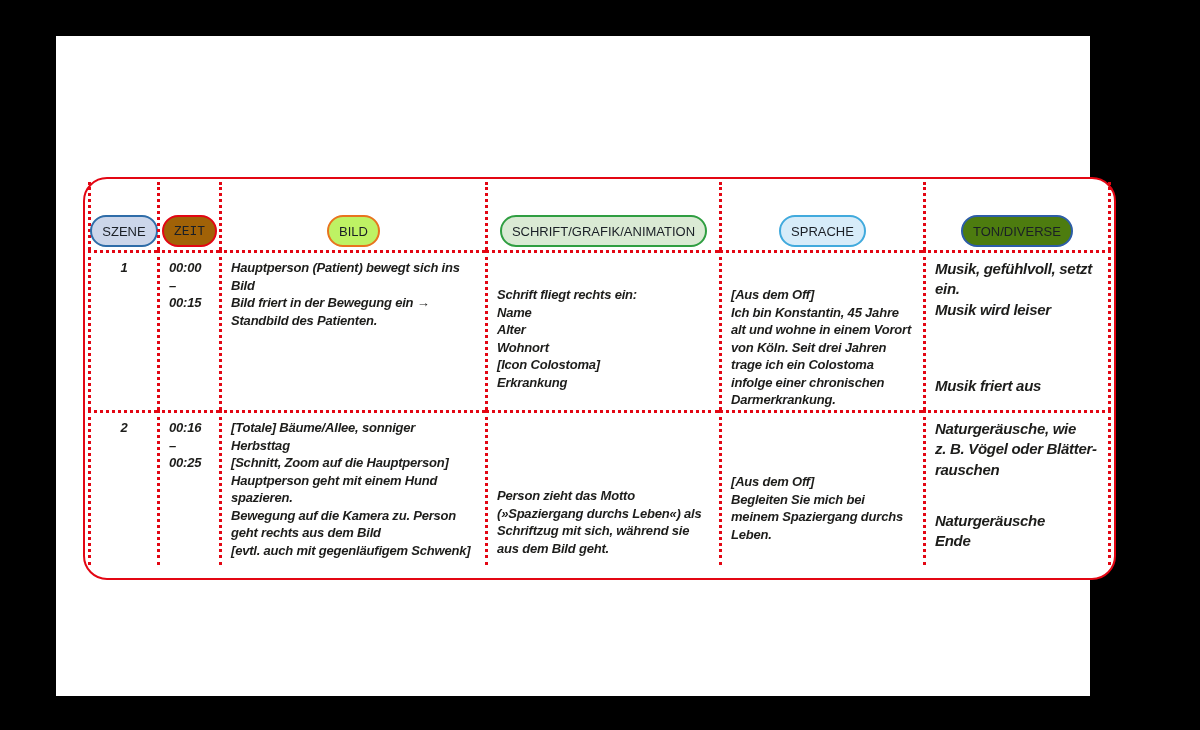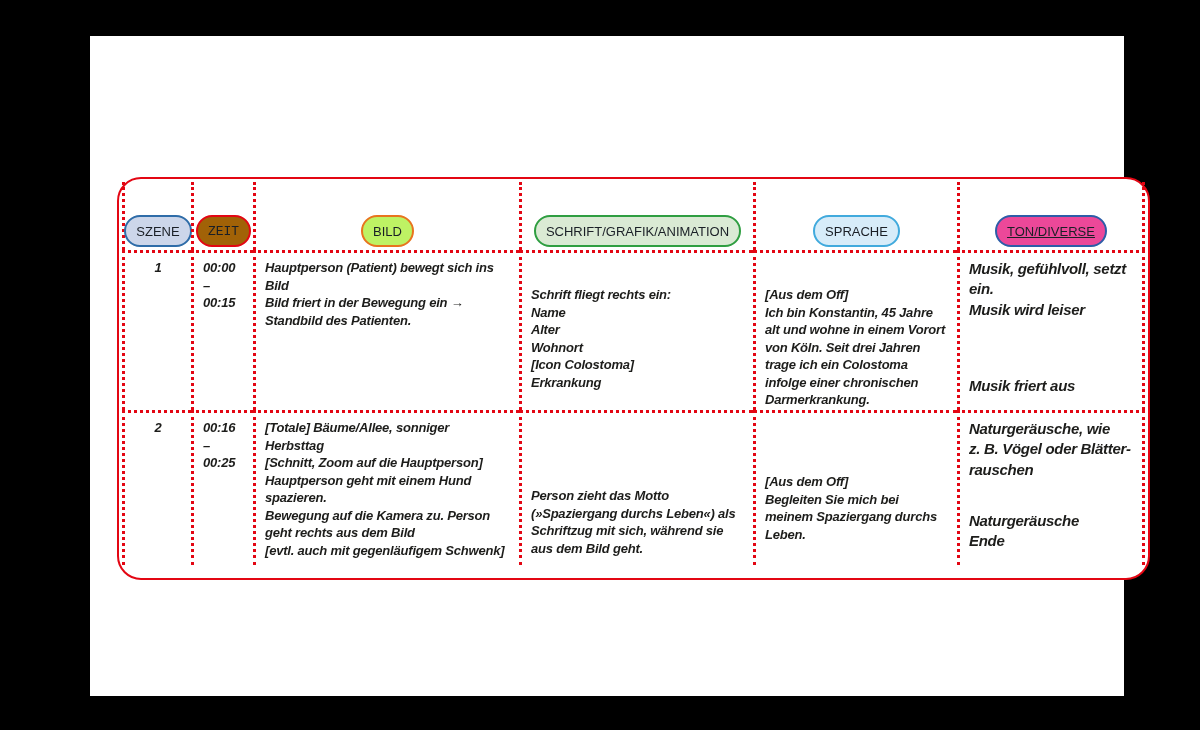--- a/index.html
+++ b/index.html
@@ -1,21 +1,21 @@
 <!DOCTYPE html>
 <html><head>
 <meta charset="utf-8">
 <style>
   html,body{margin:0;padding:0;}
   body{
     width:1200px;height:730px;background:#000;position:relative;overflow:hidden;
     font-family:"Liberation Sans",sans-serif;
   }
   .canvas{
-    position:absolute;left:90px;top:36px;width:1034px;height:660px;background:#fff;
+    position:absolute;left:56px;top:36px;width:1034px;height:660px;background:#fff;
   }
   .board{
     position:absolute;left:27px;top:141px;width:1033px;height:403px;
     border:2.5px solid #e30613;border-radius:24px;
     padding:3px 3px 20px 3px;box-sizing:border-box;background:#fff;
   }
   .grid{
     display:grid;width:100%;height:100%;
     grid-template-columns:69px 62px 266px 234px 204px 1fr;
     grid-template-rows:68px 160px 1fr;
@@ -64,21 +64,21 @@
       <div class="cell hcell">
         <span class="pill" style="background: #bef264; border-color: rgb(232, 116, 30);">BILD</span>
       </div>
       <div class="cell hcell">
         <span class="pill" style="background: rgb(218, 234, 212); border-color: rgb(47, 158, 65);">SCHRIFT/GRAFIK/ANIMATION</span>
       </div>
       <div class="cell hcell">
         <span class="pill" style="background: rgb(215, 236, 249); border-color: rgb(65, 170, 221);">SPRACHE</span>
       </div>
       <div class="cell hcell col-last">
-        <span class="pill" style="background: #ec4899; border-color: rgb(45, 93, 168); text-decoration: underline;">TON/DIVERSE</span>
+        <span class="pill" style="background: #4d7c0f; border-color: rgb(45, 93, 168);">TON/DIVERSE</span>
       </div>
 
       <div class="cell ht center">
         <div class="txt">1</div>
       </div>
       <div class="cell ht">
         <div class="txt">00:00 –
 00:15</div>
       </div>
       <div class="cell ht">

